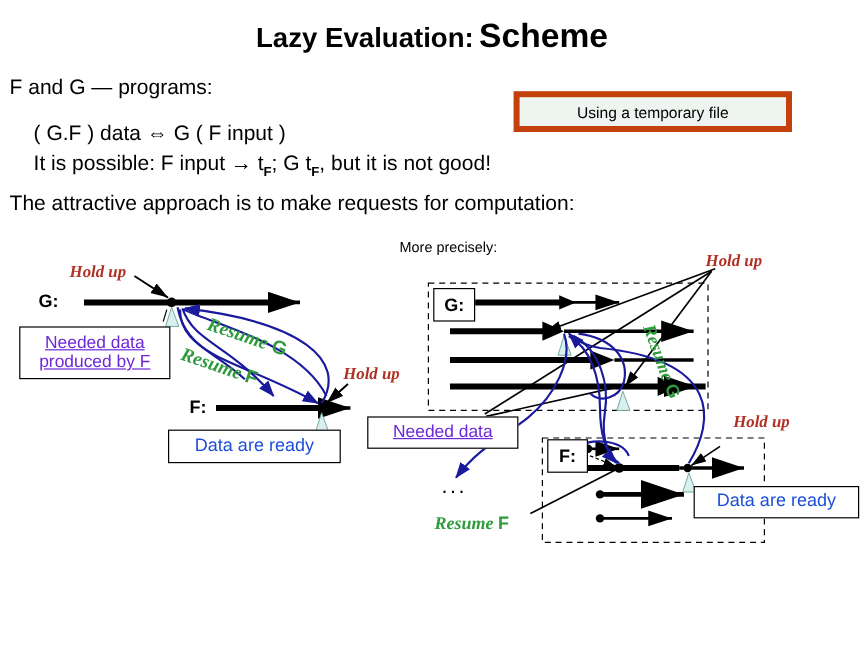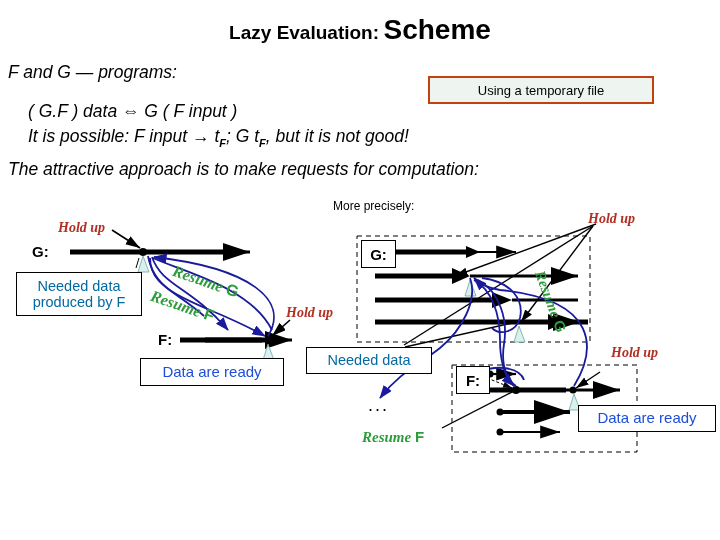--- a/index.html
+++ b/index.html
@@ -3,48 +3,48 @@
 <meta charset="utf-8">
 <style>
   html,body{margin:0;padding:0;background:#ffffff;}
   body{width:720px;height:540px;position:relative;overflow:hidden;
        font-family:"Liberation Sans","DejaVu Sans",sans-serif;color:#000;}
 
   .abs{position:absolute;}
 
   
   #title{left:0;top:14px;width:720px;text-align:center;font-weight:bold;white-space:nowrap;}
-  #title .t1{font-size:19px;letter-spacing:0px;}
+  #title .t1{font-size:23px;letter-spacing:0px;}
   #title .t2{font-size:28px;}
 
   
-  .bodyline{font-size:17.5px;white-space:nowrap;letter-spacing:0px;font-style:italic;}
+  .bodyline{font-size:17.5px;white-space:nowrap;letter-spacing:0px;}
   #line1{left:8px;top:62px;}
   #line2{left:28px;top:101px;}
   #line3{left:28px;top:126px;}
   #line4{left:8px;top:159px;}
   .sub{font-size:11px;font-weight:bold;vertical-align:sub;letter-spacing:0;}
 
   
   #tempbox{left:428px;top:76px;width:222px;height:24px;
-           border:2px solid #c2410c;background:#eef5f0;
+           border:5px solid #c2410c;background:#eef5f0;
            display:flex;align-items:center;justify-content:center;}
   #tempbox span{font-size:13px;color:#000;white-space:nowrap;}
 
   
   #moreprec{left:333px;top:199px;font-size:12px;white-space:nowrap;}
 
   
   .callout{border:1px solid #000;background:#ffffff;
            display:flex;flex-direction:column;align-items:center;justify-content:center;
            white-space:nowrap;}
   .callout .ln{line-height:1.12;}
 
   
-  .crimson{color:#0369a1;font-size:14.5px;}
+  .crimson{color:#6d28d9;font-size:14.5px;text-decoration:underline;}
   .blacklbl{color:#1d4ed8;font-size:15px;}
 
   
   .tagbox{border:1px solid #000;background:#fff;
           display:flex;align-items:center;justify-content:center;
           font-weight:bold;font-size:15px;}
 
   
   .plaintag{font-weight:bold;font-size:15px;}
 

